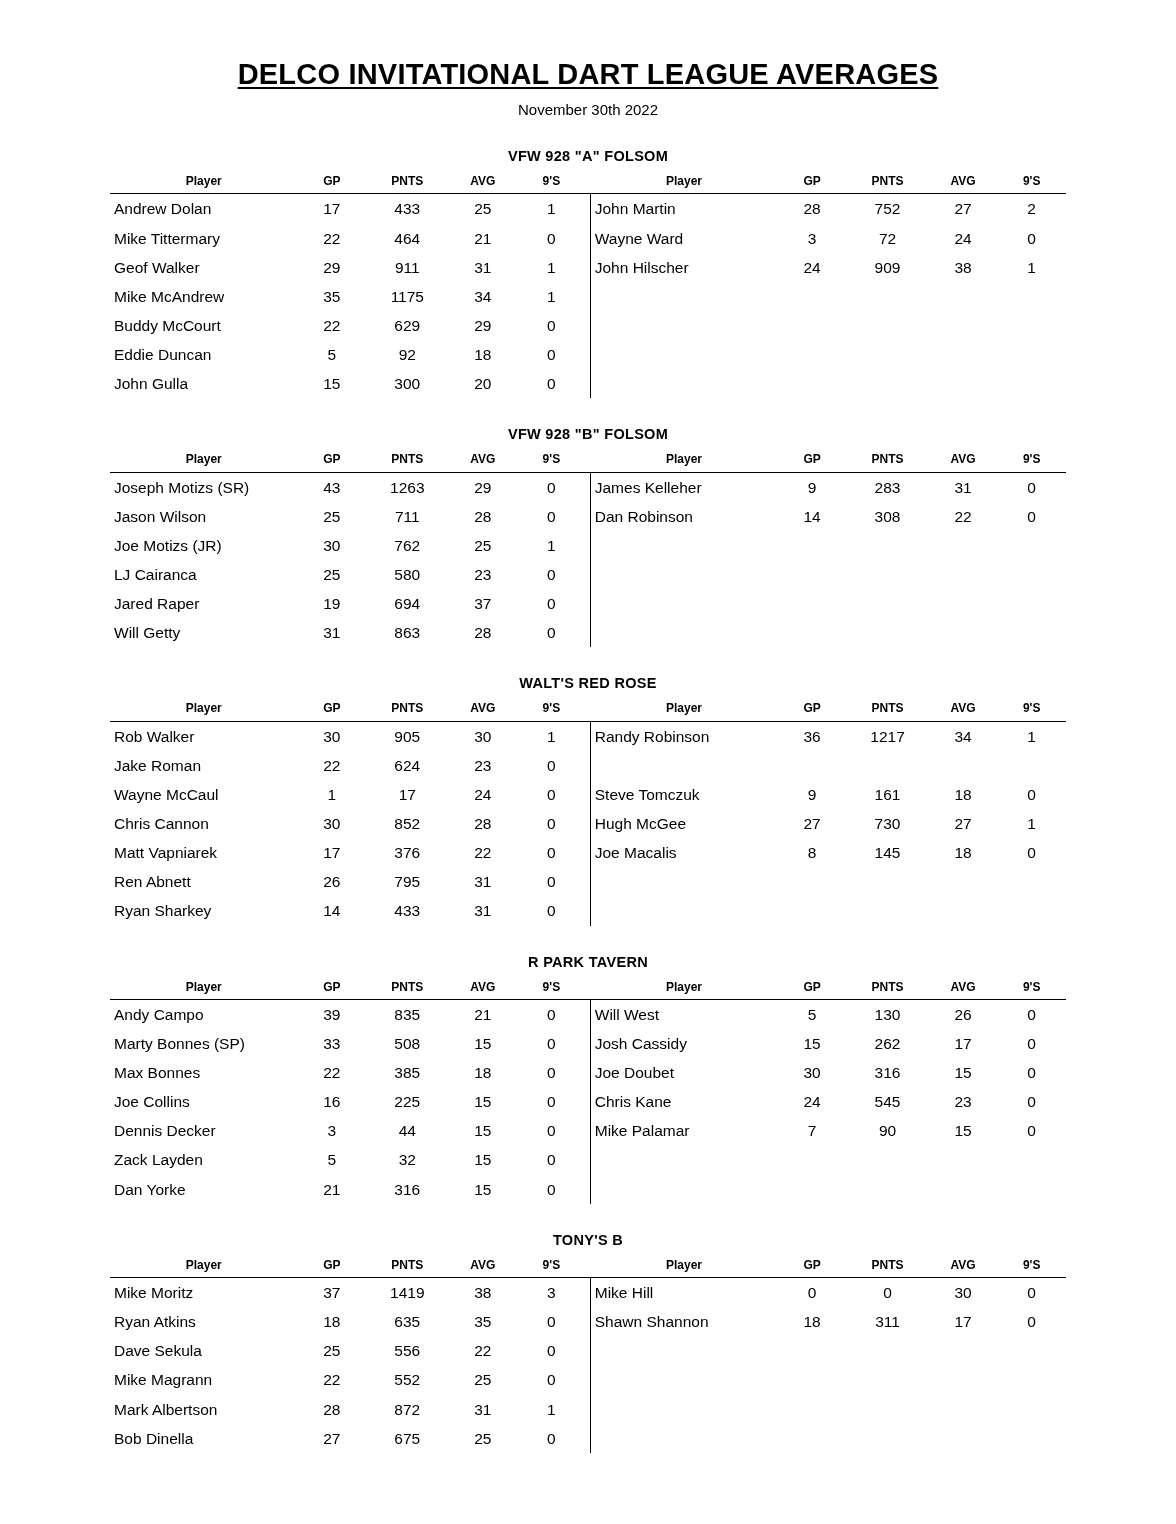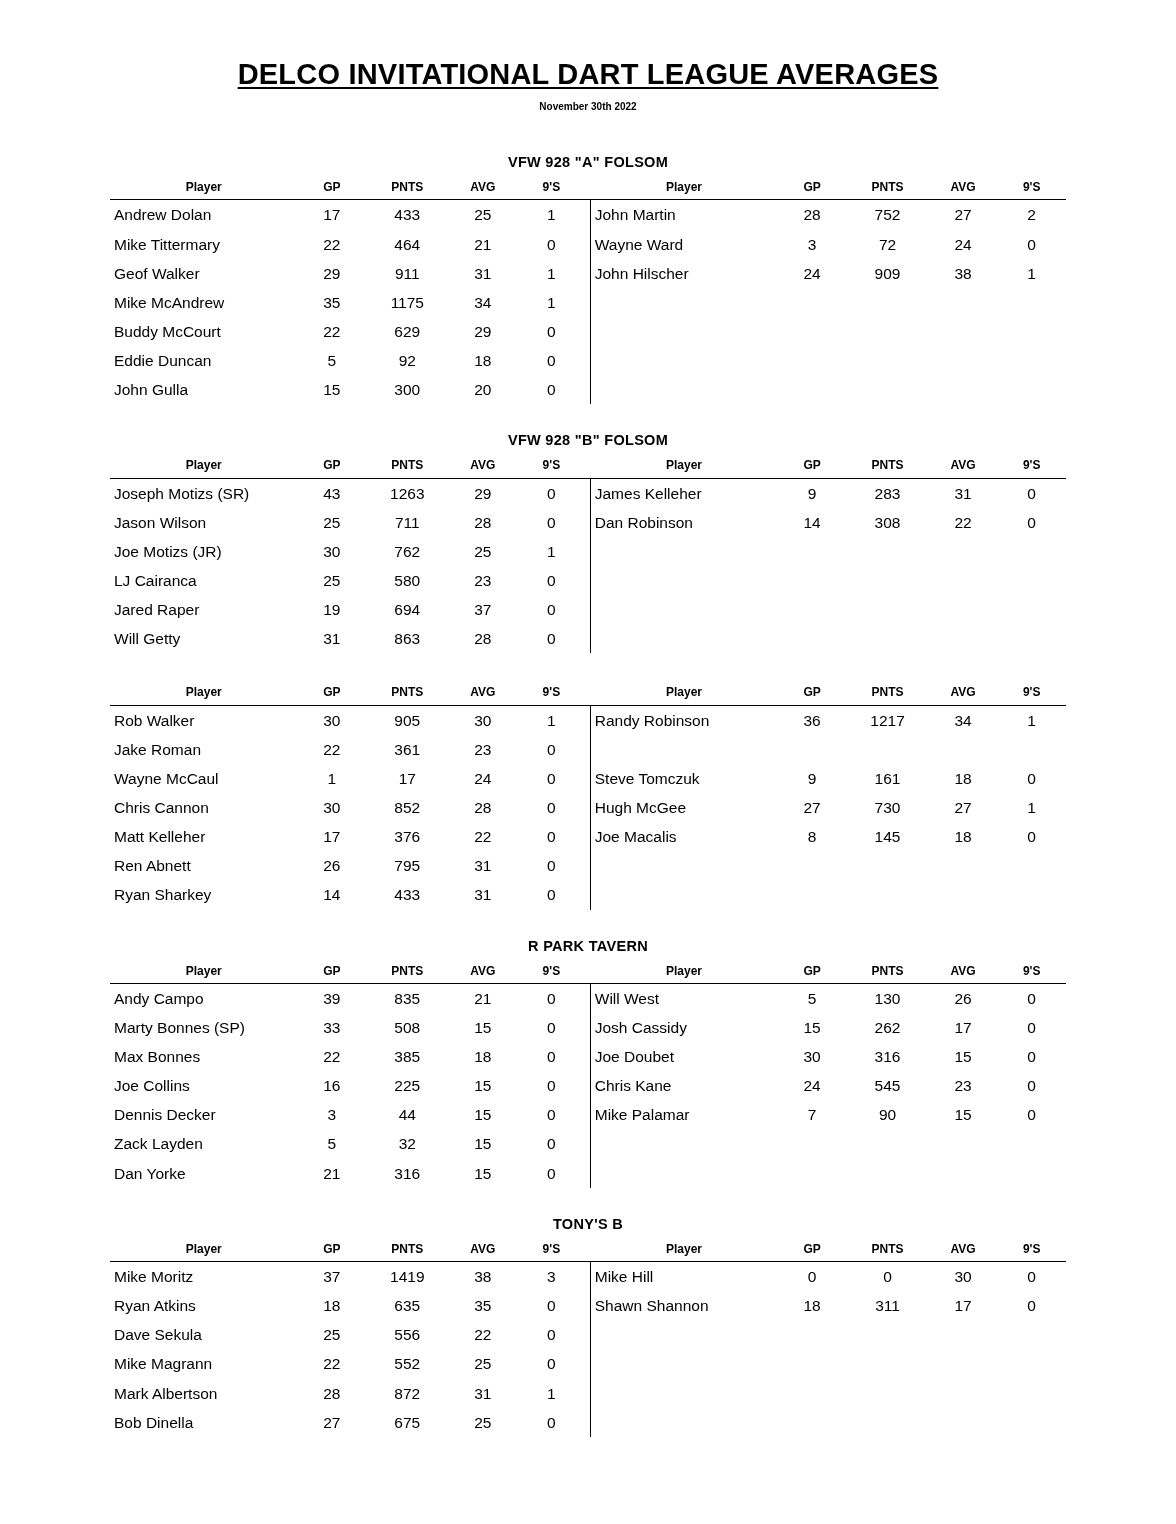--- a/index.html
+++ b/index.html
@@ -23,23 +23,23 @@
     text-align: center;
     font-size: 29px;
     font-weight: bold;
     letter-spacing: 0.2px;
     text-decoration: underline;
     text-underline-offset: 3px;
     margin: 0 0 10px 0;
   }
   .doc-date {
     text-align: center;
-    font-size: 10px;
-    font-weight: bold;
-    margin: 0 0 42px 0;
+    font-size: 15px;
+    font-weight: normal;
+    margin: 0 0 30px 0;
   }
   .team-block {
     margin-bottom: 28px;
   }
   .team-name {
     text-align: center;
     font-size: 14.5px;
     font-weight: bold;
     margin: 0 0 6px 0;
     letter-spacing: 0.3px;
@@ -315,20 +315,21 @@
               <td class="c-player col-div"></td>
               <td class="c-num"></td>
               <td class="c-num"></td>
               <td class="c-num"></td>
               <td class="c-num"></td>
             </tr>
           </tbody>
         </table>
       </div>
       <div class="team-block">
+        <div class="team-name">WALT'S RED ROSE</div>
         <table class="stats">
           <colgroup>
             <col class="w-player">
             <col class="w-gp">
             <col class="w-pnts">
             <col class="w-avg">
             <col class="w-nine">
             <col class="w-gap">
             <col class="w-player">
             <col class="w-gp">
@@ -361,21 +362,21 @@
               <td class="spacer-col"></td>
               <td class="c-player col-div">Randy Robinson</td>
               <td class="c-num">36</td>
               <td class="c-num">1217</td>
               <td class="c-num">34</td>
               <td class="c-num">1</td>
             </tr>
             <tr>
               <td class="c-player">Jake Roman</td>
               <td class="c-num">22</td>
-              <td class="c-num">361</td>
+              <td class="c-num">624</td>
               <td class="c-num">23</td>
               <td class="c-num">0</td>
               <td class="spacer-col"></td>
               <td class="c-player col-div"></td>
               <td class="c-num"></td>
               <td class="c-num"></td>
               <td class="c-num"></td>
               <td class="c-num"></td>
             </tr>
             <tr>
@@ -398,21 +399,21 @@
               <td class="c-num">28</td>
               <td class="c-num">0</td>
               <td class="spacer-col"></td>
               <td class="c-player col-div">Hugh McGee</td>
               <td class="c-num">27</td>
               <td class="c-num">730</td>
               <td class="c-num">27</td>
               <td class="c-num">1</td>
             </tr>
             <tr>
-              <td class="c-player">Matt Kelleher</td>
+              <td class="c-player">Matt Vapniarek</td>
               <td class="c-num">17</td>
               <td class="c-num">376</td>
               <td class="c-num">22</td>
               <td class="c-num">0</td>
               <td class="spacer-col"></td>
               <td class="c-player col-div">Joe Macalis</td>
               <td class="c-num">8</td>
               <td class="c-num">145</td>
               <td class="c-num">18</td>
               <td class="c-num">0</td>

